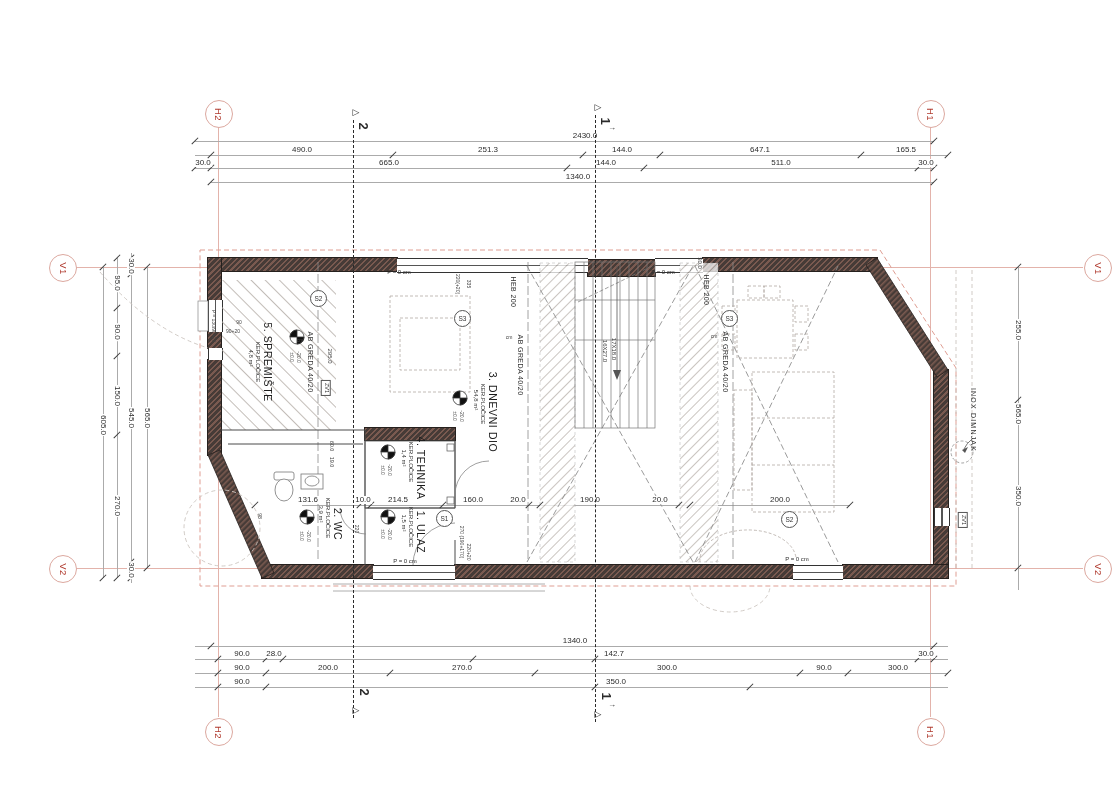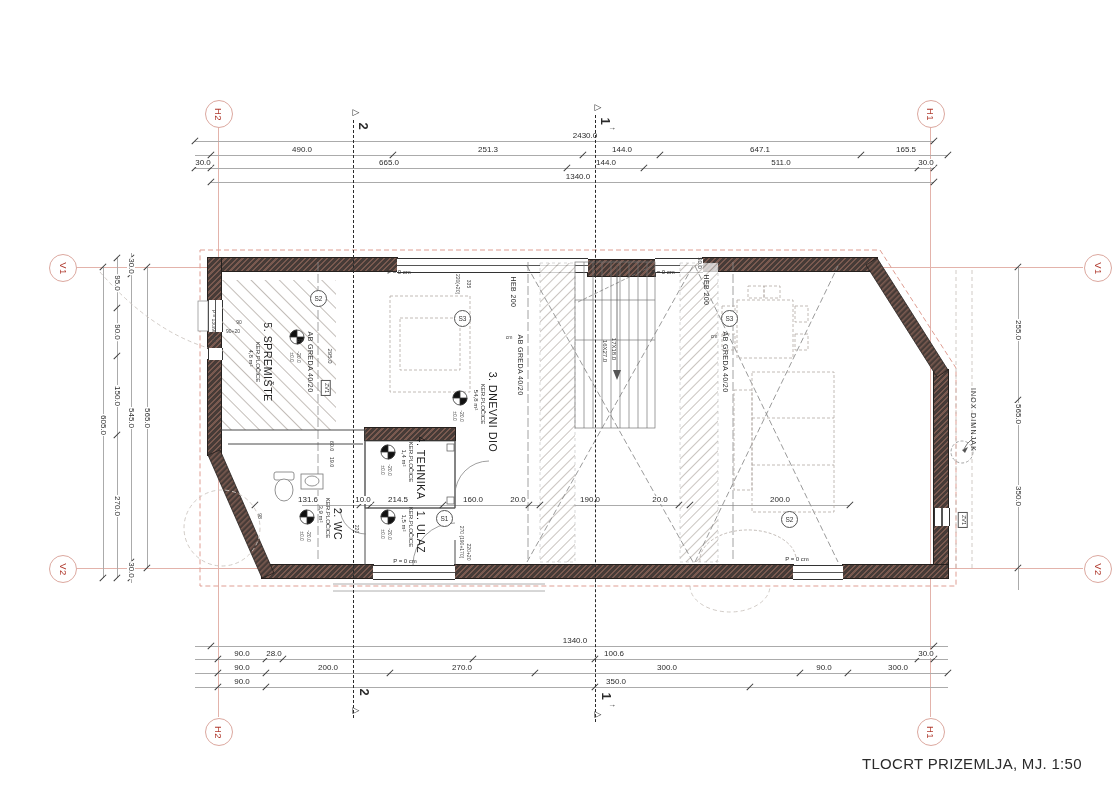--- a/index.html
+++ b/index.html
@@ -184,21 +184,20 @@
         <path d="M388,452 L381,452 A7,7 0 0 1 388,445 Z" fill="#111"></path>
       <circle cx="388" cy="517" r="7" fill="#fff"></circle>
         <path d="M388,517 L395,517 A7,7 0 0 1 388,524 Z" fill="#111"></path>
         <path d="M388,517 L381,517 A7,7 0 0 1 388,510 Z" fill="#111"></path>
       <circle cx="307" cy="517" r="7" fill="#fff"></circle>
         <path d="M307,517 L314,517 A7,7 0 0 1 307,524 Z" fill="#111"></path>
         <path d="M307,517 L300,517 A7,7 0 0 1 307,510 Z" fill="#111"></path>
     </g>
   </svg>
 
-  <div class="abs" id="title" style="left:862px;top:755px;font-size:15px;letter-spacing:0.3px;color:#2b2b2b">TLOCRT PRIZEMLJA, MJ. 1:50</div>
 <div class="gridline" style="left: 218px; top: 127px; width: 1px; height: 590px;"></div>
     <div class="gridline" style="left: 930px; top: 127px; width: 1px; height: 590px;"></div>
     <div class="gridline" style="left: 76px; top: 267px; width: 1007px; height: 1px;"></div>
     <div class="gridline" style="left: 76px; top: 568px; width: 1007px; height: 1px;"></div>
     <div class="gm" style="left: 205px; top: 100px;">
       <span>H2</span>
     </div>
     <div class="gm" style="left: 917px; top: 100px;">
       <span>H1</span>
     </div>
@@ -277,21 +276,21 @@
     <div class="dl" style="left: 195px; top: 659px; width: 753px; height: 1px;"></div>
     <div class="tick" style="left: 218px; top: 659px;"></div>
     <div class="tick" style="left: 266px; top: 659px;"></div>
     <div class="tick" style="left: 283px; top: 659px;"></div>
     <div class="tick" style="left: 473px; top: 659px;"></div>
     <div class="tick" style="left: 595px; top: 659px;"></div>
     <div class="tick" style="left: 918px; top: 659px;"></div>
     <div class="tick" style="left: 934px; top: 659px;"></div>
     <span class="lbl dim" style="left: 242px; top: 654px;">90.0</span>
     <span class="lbl dim" style="left: 274px; top: 654px;">28.0</span>
-    <span class="lbl dim" style="left: 614px; top: 654px;">100.6</span>
+    <span class="lbl dim" style="left: 614px; top: 654px;">142.7</span>
     <span class="lbl dim" style="left: 926px; top: 654px;">30.0</span>
     <div class="dl" style="left: 195px; top: 673px; width: 753px; height: 1px;"></div>
     <div class="tick" style="left: 218px; top: 673px;"></div>
     <div class="tick" style="left: 266px; top: 673px;"></div>
     <div class="tick" style="left: 390px; top: 673px;"></div>
     <div class="tick" style="left: 535px; top: 673px;"></div>
     <div class="tick" style="left: 800px; top: 673px;"></div>
     <div class="tick" style="left: 848px; top: 673px;"></div>
     <div class="tick" style="left: 948px; top: 673px;"></div>
     <span class="lbl dim" style="left: 242px; top: 668px;">90.0</span>

